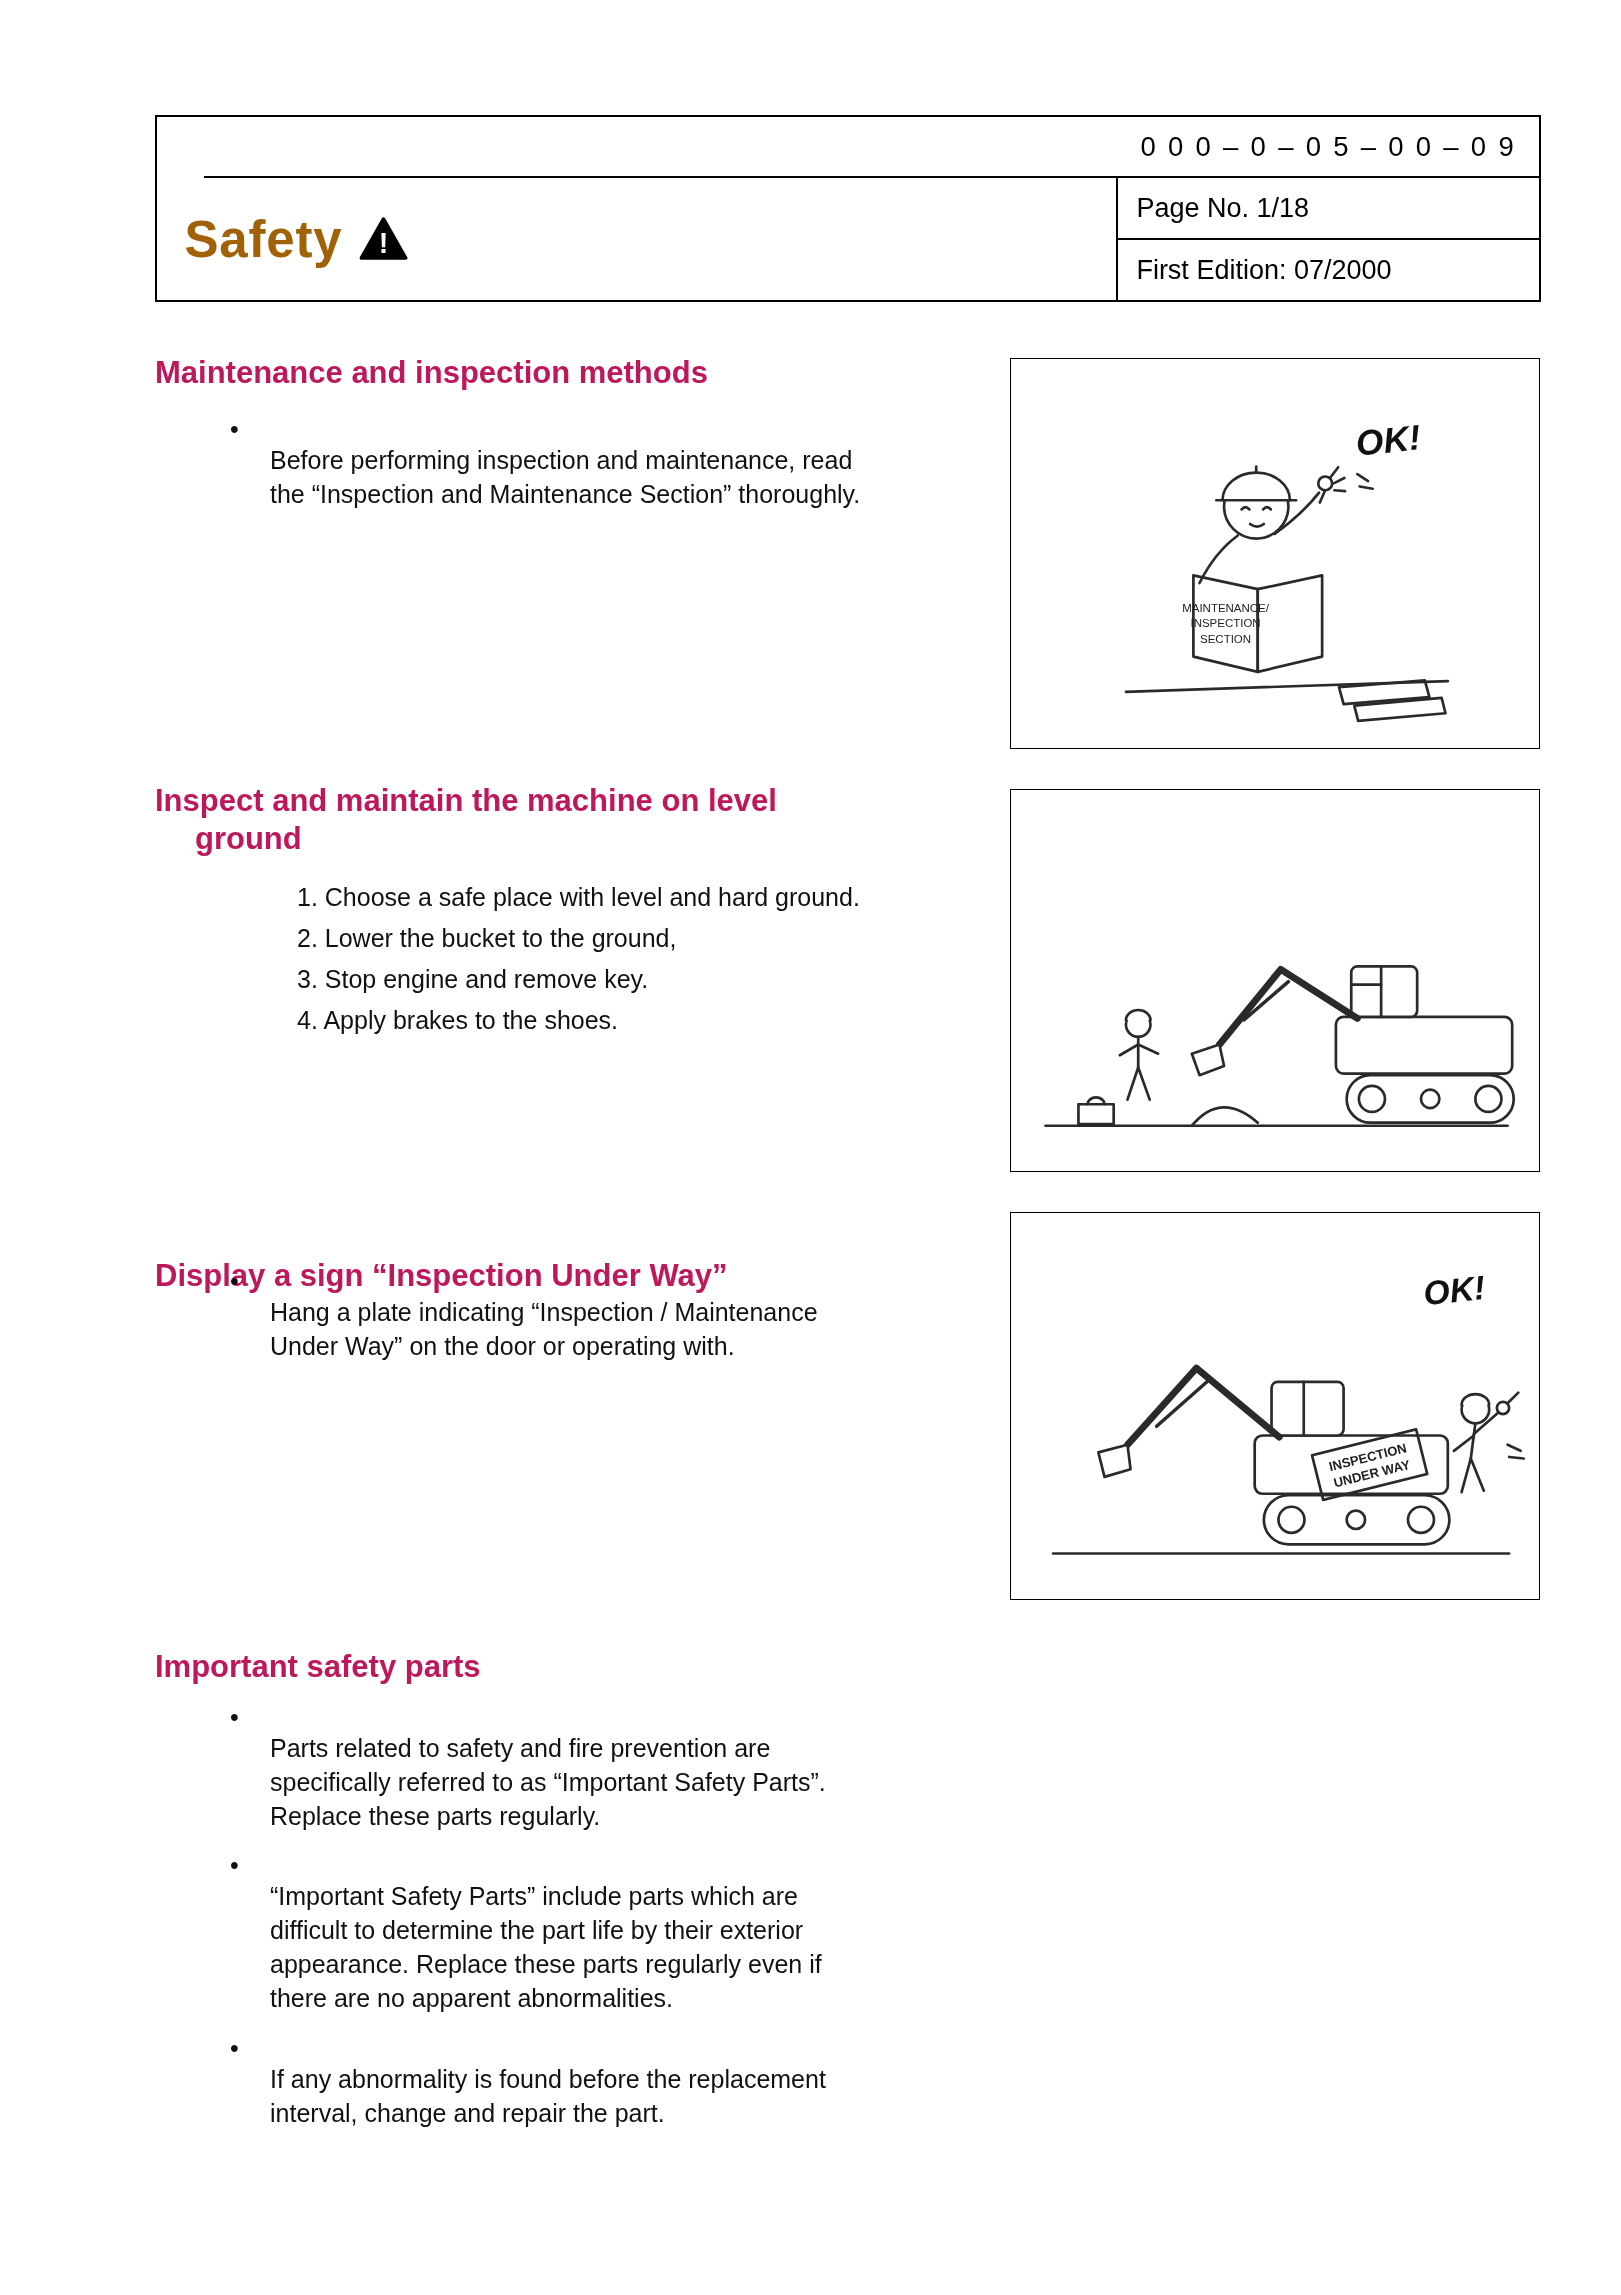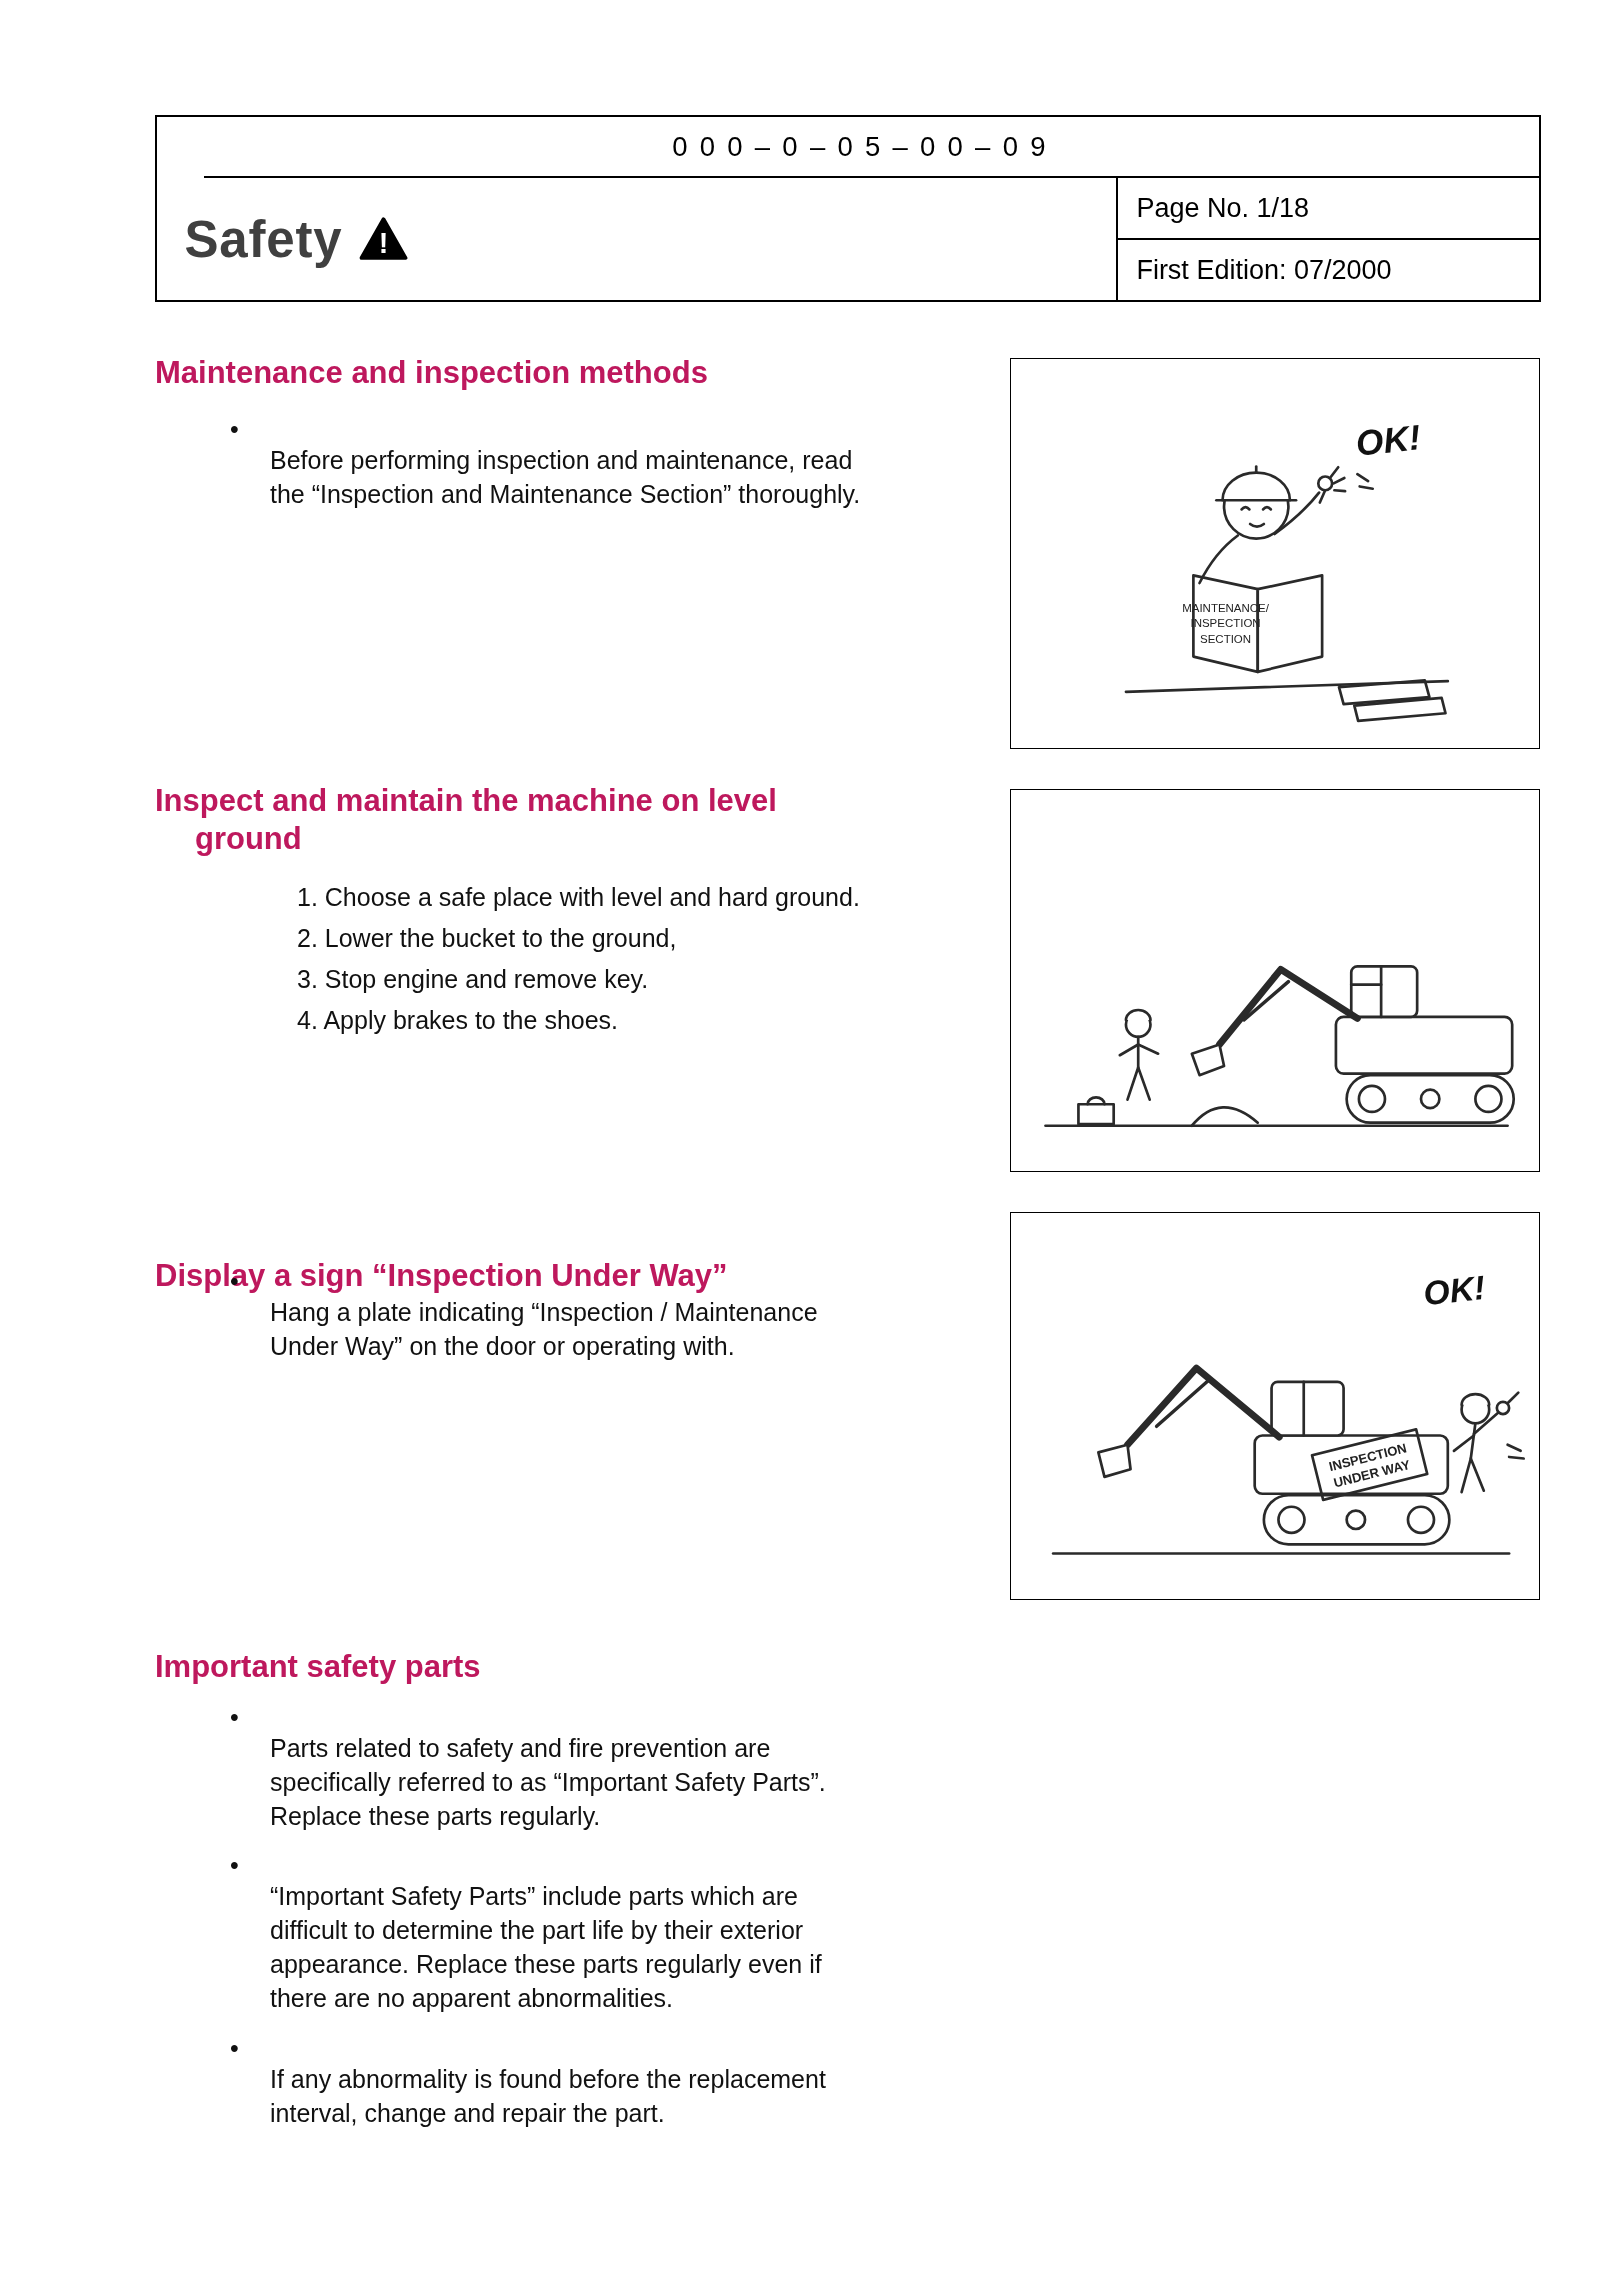--- a/index.html
+++ b/index.html
@@ -15,30 +15,30 @@
 
   
   .hdr {
     position:absolute; left:155px; top:115px;
     width:1386px; height:187px;
     border:2.3px solid #000; box-sizing:border-box;
     background:#fff;
   }
   .hdr-top {
     height:61px; border-bottom:2.3px solid #000; box-sizing:border-box;
-    display:flex; align-items:center; justify-content:center;
+    display:flex; align-items:center; justify-content:flex-end;
     padding-right:23px;
     font-size:27.5px; letter-spacing:2.3px; color:#000;margin-left:47px;
   }
   .hdr-bottom { display:flex; height:122px; }
   .hdr-title {
     flex:1; display:flex; align-items:center; gap:17px;
     padding-left:27.5px;
   }
-  .title-text { font-size:51px; font-weight:bold; color:#404040; letter-spacing:0.8px; }
+  .title-text { font-size:51px; font-weight:bold; color:#a16207; letter-spacing:0.8px; }
   .hdr-right { width:423px; border-left:2.3px solid #000; display:flex; flex-direction:column; box-sizing:border-box; }
   .hdr-cell {
     flex:1; display:flex; align-items:center;
     padding-left:18.4px; font-size:27px; color:#000; box-sizing:border-box;
   }
   .hdr-cell.first { border-bottom:2.3px solid #000; }
 
   
   .h2 {
     position:absolute; left:155px;

